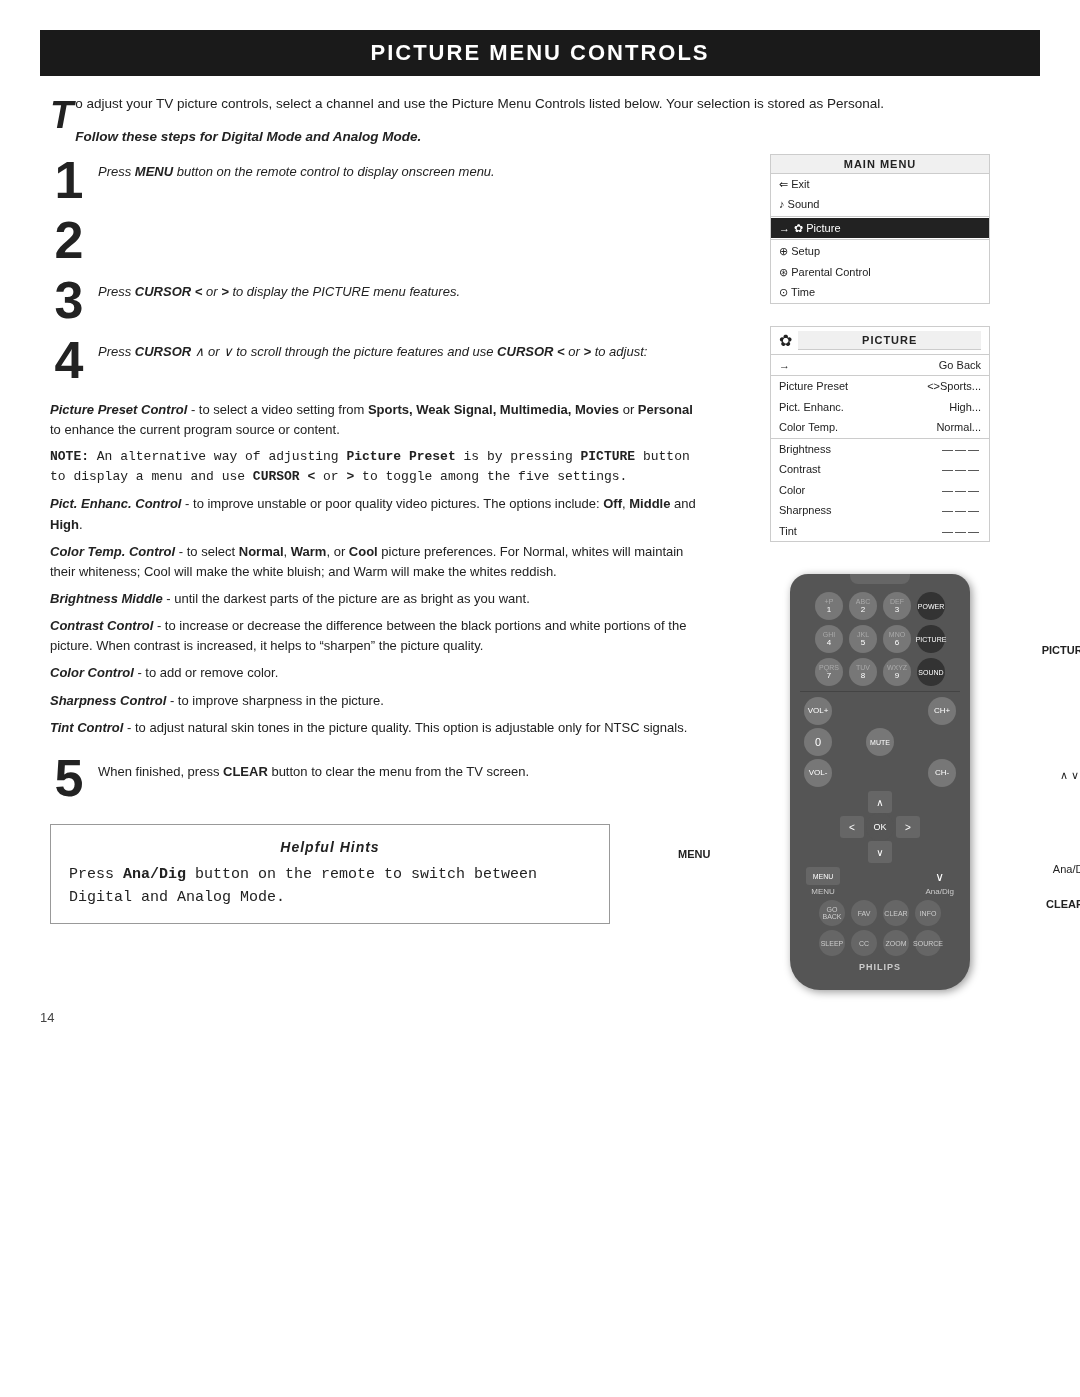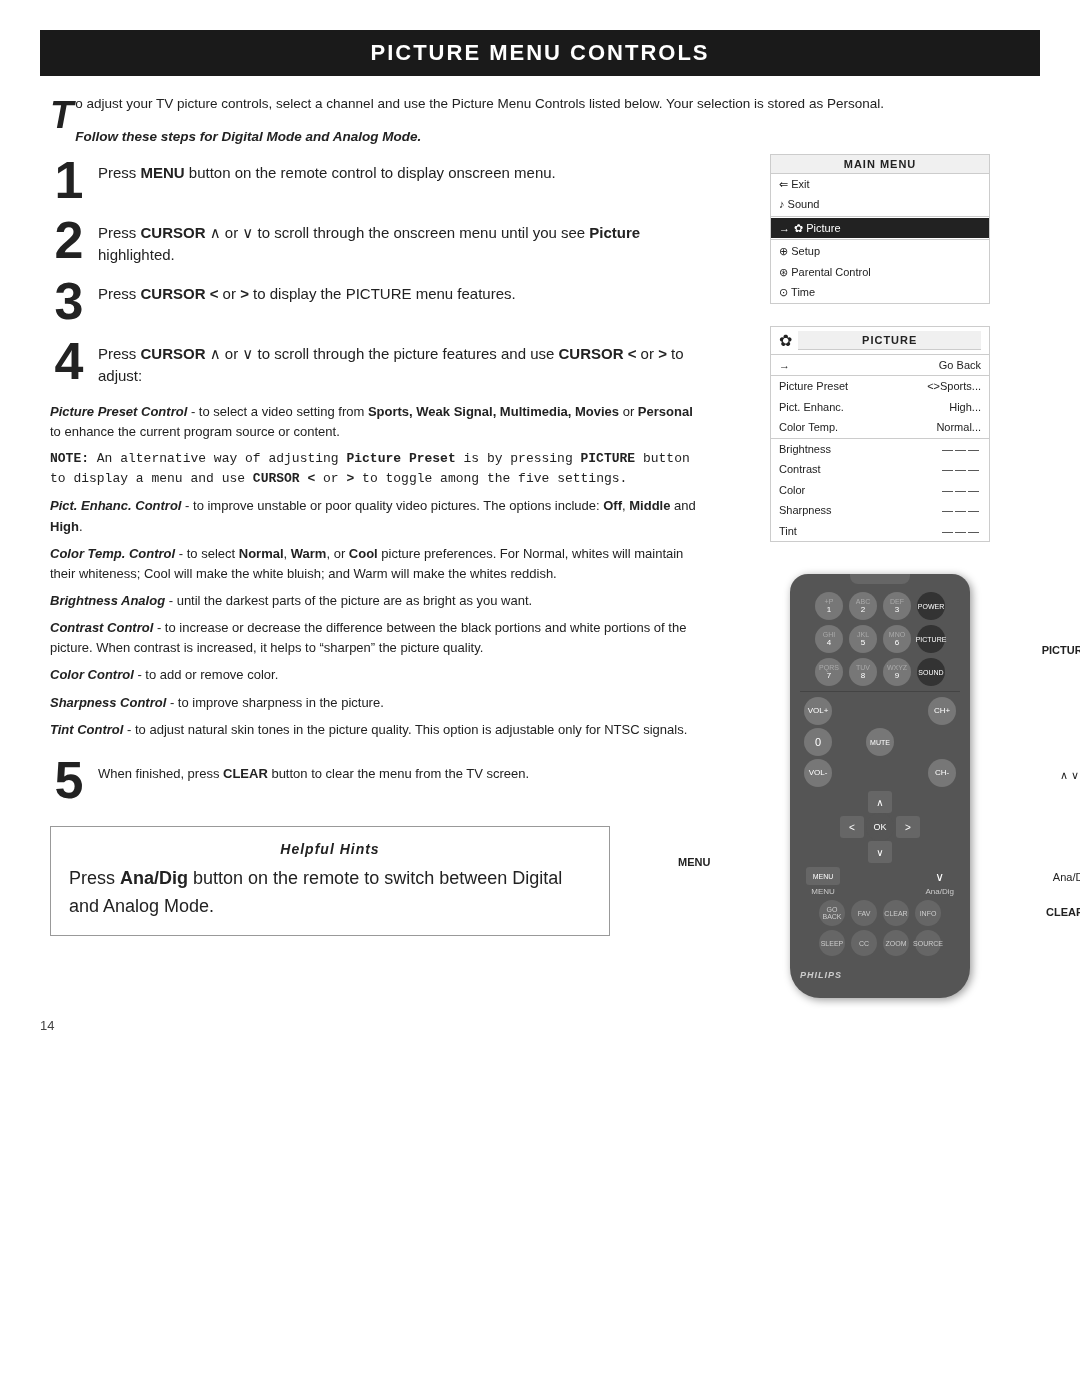--- a/index.html
+++ b/index.html
@@ -81,23 +81,24 @@
     .step-number {
       font-size: 52px;
       font-weight: bold;
       color: #222;
       line-height: 1;
       margin-right: 10px;
       min-width: 38px;
       text-align: center;
     }
     .step-text {
-      font-size: 15px;
+      font-size: 13px;
       line-height: 1.5;
       padding-top: 8px;
+      font-style: italic;
     }
 
     
     .desc-section {
       font-size: 13px;
       line-height: 1.55;
       margin-bottom: 7px;
     }
     .desc-section b { font-weight: bold; }
     .desc-section i { font-style: italic; }
@@ -131,22 +132,23 @@
     }
     .helpful-hints-title {
       font-size: 14px;
       font-weight: bold;
       font-style: italic;
       text-align: center;
       margin-bottom: 8px;
       letter-spacing: 1px;
     }
     .helpful-hints-text {
-      font-size: 18px;
+      font-size: 15px;
       line-height: 1.55;
+      font-family: Liberation Mono, monospace;
     }
 
     
     .menu-diagram {
       border: 1px solid #ccc;
       width: 220px;
       margin: 0 auto 16px auto;
       font-size: 11px;
     }
     .menu-diagram-title {
@@ -338,26 +340,26 @@
       align-items: center;
       justify-content: center;
       font-size: 7px;
       color: #ccc;
       cursor: pointer;
       text-align: center;
       flex-direction: column;
       line-height: 1.1;
     }
     .remote-philips {
+      text-align: center;
       color: #ccc;
       font-size: 9px;
       font-weight: bold;
       letter-spacing: 1px;
-      margin-top: 14px;
-      font-style: italic;
+      margin-top: 6px;
     }
     .remote-chevron-down {
       width: 24px;
       height: 20px;
       display: flex;
       align-items: center;
       justify-content: center;
       color: #fff;
       font-size: 12px;
     }
@@ -389,21 +391,20 @@
 
   <div class="left-col">
 
     <div class="steps-container">
       <div class="step-row">
         <div class="step-number">1</div>
         <div class="step-text">Press <b>MENU</b> button on the remote control to display onscreen menu.</div>
       </div>
       <div class="step-row">
         <div class="step-number">2</div>
-        <div class="step-text">Press <b>CURSOR</b> ∧ or ∨ to scroll through the onscreen menu until you see <b>Picture</b> highlighted.</div>
       </div>
       <div class="step-row">
         <div class="step-number">3</div>
         <div class="step-text">Press <b>CURSOR &lt;</b> or <b>&gt;</b> to display the PICTURE menu features.</div>
       </div>
       <div class="step-row">
         <div class="step-number">4</div>
         <div class="step-text">Press <b>CURSOR</b> ∧ or ∨ to scroll through the picture features and use <b>CURSOR &lt;</b> or <b>&gt;</b> to adjust:</div>
       </div>
     </div>
@@ -414,21 +415,21 @@
     <div class="desc-section note-text">
       <b>NOTE:</b> An alternative way of adjusting <b>Picture Preset</b> is by pressing <b>PICTURE</b> button to display a menu and use <b>CURSOR &lt;</b> or <b>&gt;</b> to toggle among the five settings.
     </div>
     <div class="desc-section">
       <i><b>Pict. Enhanc. Control</b></i> - to improve unstable or poor quality video pictures. The options include: <b>Off</b>, <b>Middle</b> and <b>High</b>.
     </div>
     <div class="desc-section">
       <i><b>Color Temp. Control</b></i> - to select <b>Normal</b>, <b>Warm</b>, or <b>Cool</b> picture preferences. For Normal, whites will maintain their whiteness; Cool will make the white bluish; and Warm will make the whites reddish.
     </div>
     <div class="desc-section">
-      <i><b>Brightness Analog</b></i> - until the darkest parts of the picture are as bright as you want.
+      <i><b>Brightness Middle</b></i> - until the darkest parts of the picture are as bright as you want.
     </div>
     <div class="desc-section">
       <i><b>Contrast Control</b></i> - to increase or decrease the difference between the black portions and white portions of the picture. When contrast is increased, it helps to “sharpen” the picture quality.
     </div>
     <div class="desc-section">
       <i><b>Color Control</b></i> - to add or remove color.
     </div>
     <div class="desc-section">
       <i><b>Sharpness Control</b></i> - to improve sharpness in the picture.
     </div>

